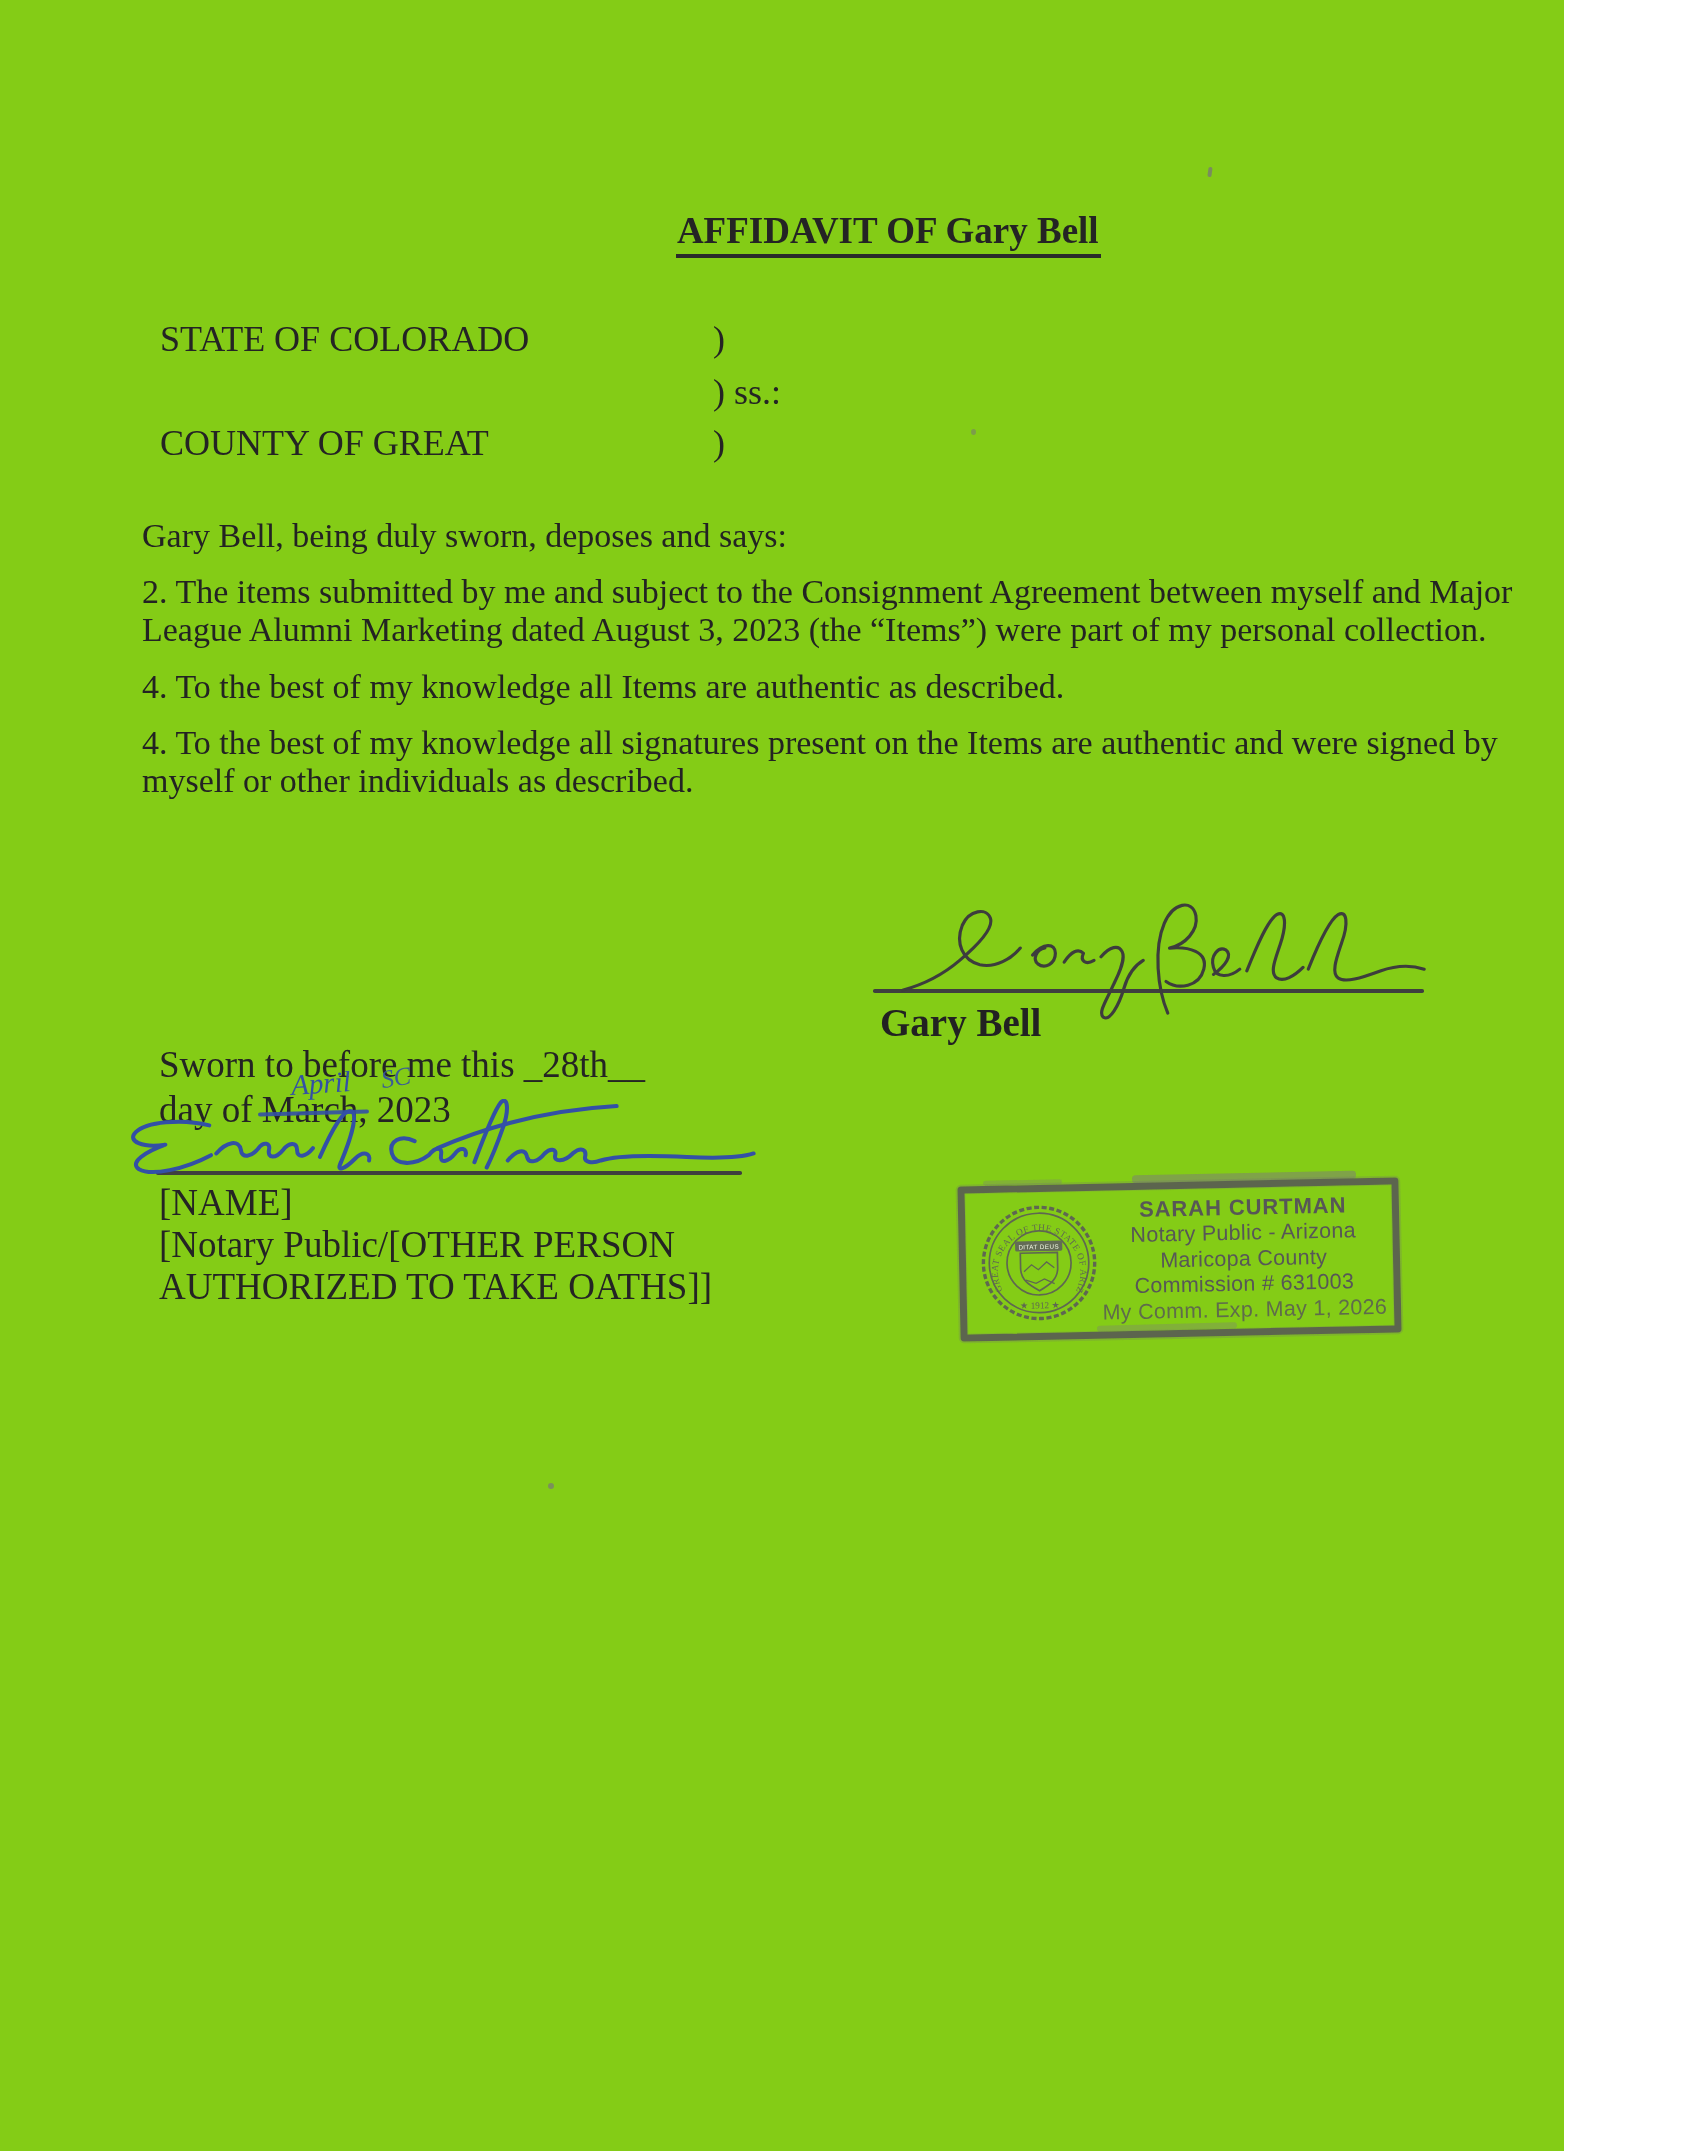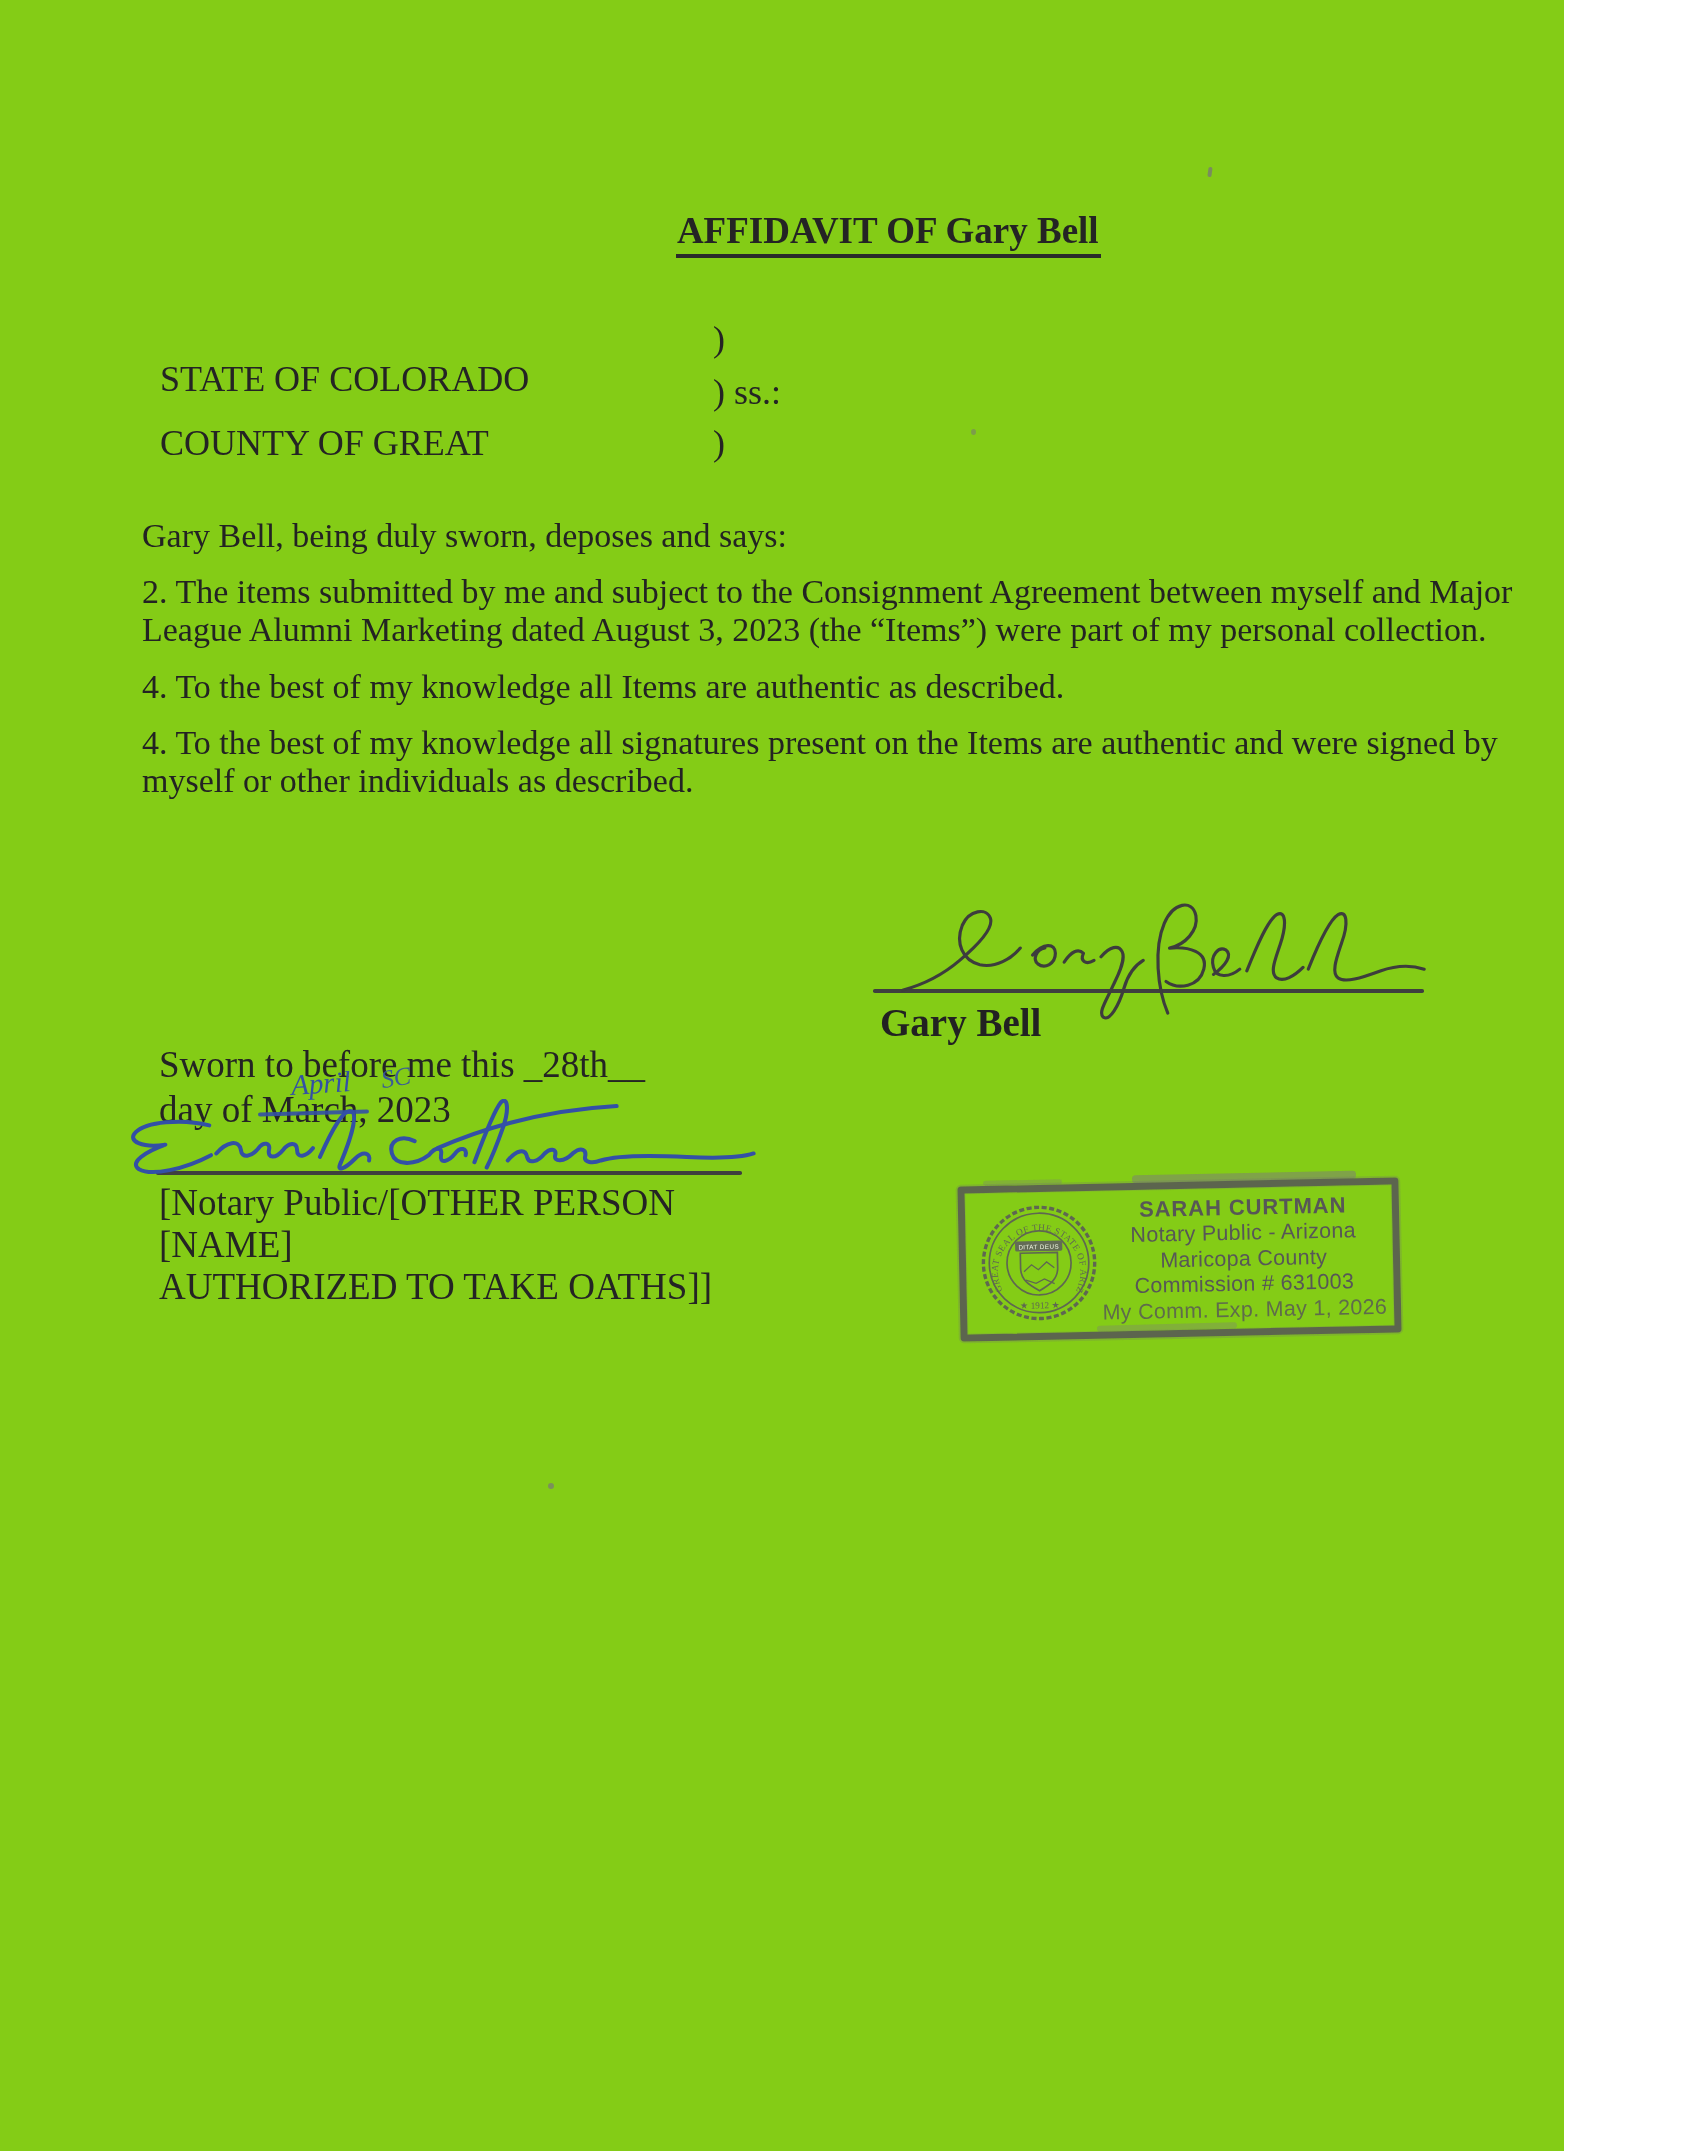--- a/index.html
+++ b/index.html
@@ -54,21 +54,21 @@
 <body>
 
 <div class="page">
 
   <div class="abs title">AFFIDAVIT OF Gary Bell</div>
 
   <div class="abs speck" style="left:1208px;top:167px;width:4.4px;height:9.7px;border-radius:1.8px;opacity:.75;transform:rotate(8deg);"></div>
   <div class="abs speck" style="left:971px;top:429px;width:5.3px;height:6.1px;opacity:.55;"></div>
   <div class="abs speck" style="left:548px;top:1483px;width:6.1px;height:6.1px;opacity:.7;"></div>
 
-  <div class="abs venue-text" style="left:160px;top:318px;margin-top:40px;">STATE OF COLORADO</div>
+  <div class="abs venue-text" style="left:160px;top:318px;">STATE OF COLORADO</div>
   <div class="abs venue-text" style="left:713px;top:318px;">)</div>
   <div class="abs venue-text" style="left:713px;top:371px;">) ss.:</div>
   <div class="abs venue-text" style="left:160px;top:422px;">COUNTY OF GREAT</div>
   <div class="abs venue-text" style="left:713px;top:422px;">)</div>
 
   <div class="abs body-flow">
     <p>Gary Bell, being duly sworn, deposes and says:</p>
     <p>2. The items submitted by me and subject to the Consignment Agreement between myself and Major League Alumni Marketing dated August 3, 2023 (the “Items”) were part of my personal collection.</p>
     <p>4. To the best of my knowledge all Items are authentic as described.</p>
     <p>4. To the best of my knowledge all signatures present on the Items are authentic and were signed by myself or other individuals as described.</p>
@@ -99,22 +99,22 @@
     <path class="pen-ink" d="M 96,30 C 64,22 24,26 12,38 C 2,48 20,56 46,52 C 24,60 4,72 16,80 C 30,88 68,80 98,64"></path>
     <path class="pen-ink" d="M 104,62 C 116,48 130,46 132,58 C 133,68 144,66 152,56 C 158,48 166,50 164,58 C 162,68 172,68 180,58 C 186,50 196,48 196,58 C 196,68 206,66 214,56"></path>
     <path class="pen-ink" d="M 222,66 C 236,34 250,10 258,14 C 266,18 256,48 246,72 C 240,84 250,80 262,68 C 272,58 280,62 278,70"></path>
     <path class="pen-ink" d="M 330,48 C 314,40 300,48 304,62 C 308,76 330,76 346,64 C 354,54 362,54 360,64 C 358,74 368,72 376,62 C 382,54 390,56 388,64"></path>
     <path class="pen-ink" d="M 398,72 C 410,40 420,14 428,4 C 436,-4 438,12 430,34 C 423,54 416,70 412,78"></path>
     <path class="pen-ink" d="M 356,56 C 420,28 490,12 560,8"></path>
     <path class="pen-ink" d="M 436,70 C 446,58 456,56 458,66 C 460,74 470,72 478,62 C 484,56 492,56 490,64 C 488,72 500,72 510,62 C 520,54 526,58 524,66 C 523,72 532,74 542,70 C 560,64 600,64 640,66 C 680,68 704,66 716,62"></path>
   </svg>
 
   <div class="abs notary-block">
+    <div>[NAME]</div>
     <div>[Notary Public/[OTHER PERSON</div>
-    <div>[NAME]</div>
     <div>AUTHORIZED TO TAKE OATHS]]</div>
   </div>
 
   <div class="abs smudge" style="left:1132px;top:1173px;width:224px;height:8px;opacity:.5;transform:rotate(-1.2deg);"></div>
   <div class="abs smudge" style="left:983px;top:1180px;width:79px;height:5.3px;opacity:.3;transform:rotate(-1.2deg);"></div>
   <div class="abs smudge" style="left:1097px;top:1324px;width:140px;height:6.1px;opacity:.35;transform:rotate(-1.5deg);"></div>
 
   <div class="abs stamp">
     <svg class="seal-svg" width="118" height="118" viewBox="0 0 140 140">
       <circle class="seal-stroke" cx="70" cy="70" r="66" stroke-width="4" stroke-dasharray="6 3"></circle>

